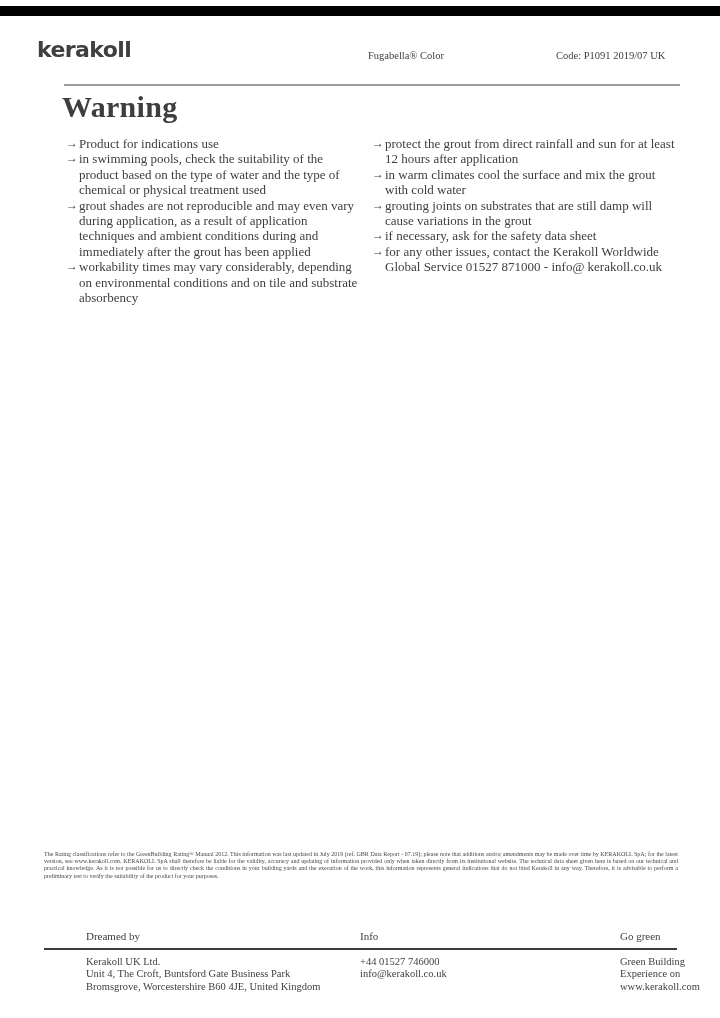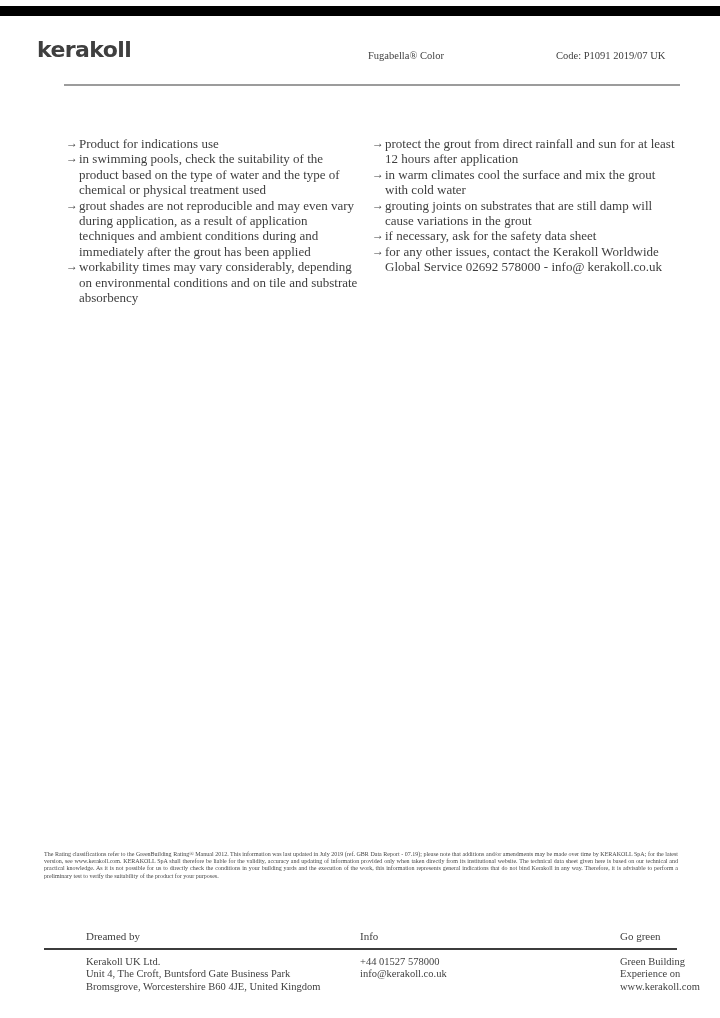--- a/index.html
+++ b/index.html
@@ -120,20 +120,21 @@
 <div class="page">
 
   <div class="top-bar"></div>
 
   <div class="logo">kerakoll</div>
   <div class="product">Fugabella® Color</div>
   <div class="code">Code: P1091 2019/07 UK</div>
 
   <div class="header-rule"></div>
 
+  <h1 class="title">Warning</h1>
 
   <div class="columns">
 
     <div class="col col-left">
       <div class="bullet">
         <span class="arrow">→</span>
         <span class="bullet-text">Product for indications use</span>
       </div>
       <div class="bullet">
         <span class="arrow">→</span>
@@ -161,21 +162,21 @@
       <div class="bullet">
         <span class="arrow">→</span>
         <span class="bullet-text">grouting joints on substrates that are still damp will cause variations in the grout</span>
       </div>
       <div class="bullet">
         <span class="arrow">→</span>
         <span class="bullet-text">if necessary, ask for the safety data sheet</span>
       </div>
       <div class="bullet">
         <span class="arrow">→</span>
-        <span class="bullet-text">for any other issues, contact the Kerakoll Worldwide Global Service 02692 578000 - info@ kerakoll.co.uk</span>
+        <span class="bullet-text">for any other issues, contact the Kerakoll Worldwide Global Service 01527 871000 - info@ kerakoll.co.uk</span>
       </div>
     </div>
 
   </div>
 
   <p class="legal">The Rating classifications refer to the GreenBuilding Rating® Manual 2012. This information was last updated in July 2019 (ref. GBR Data Report - 07.19); please note that additions and/or amendments may be made over time by KERAKOLL SpA; for the latest version, see www.kerakoll.com. KERAKOLL SpA shall therefore be liable for the validity, accuracy and updating of information provided only when taken directly from its institutional website. The technical data sheet given here is based on our technical and practical knowledge. As it is not possible for us to directly check the conditions in your building yards and the execution of the work, this information represents general indications that do not bind Kerakoll in any way. Therefore, it is advisable to perform a preliminary test to verify the suitability of the product for your purposes.</p>
 
   <div class="footer">
 
     <div class="footer-heads">
@@ -186,21 +187,21 @@
 
     <div class="footer-rule"></div>
 
     <div class="footer-body">
       <div class="f-col">
         <div class="f-line">Kerakoll UK Ltd.</div>
         <div class="f-line">Unit 4, The Croft, Buntsford Gate Business Park</div>
         <div class="f-line">Bromsgrove, Worcestershire B60 4JE, United Kingdom</div>
       </div>
       <div class="f-col">
-        <div class="f-line">+44 01527 578000</div>
+        <div class="f-line">+44 01527 746000</div>
         <div class="f-line">info@kerakoll.co.uk</div>
       </div>
       <div class="f-col">
         <div class="f-line">Green Building</div>
         <div class="f-line">Experience on</div>
         <div class="f-line">www.kerakoll.com</div>
       </div>
     </div>
 
   </div>

